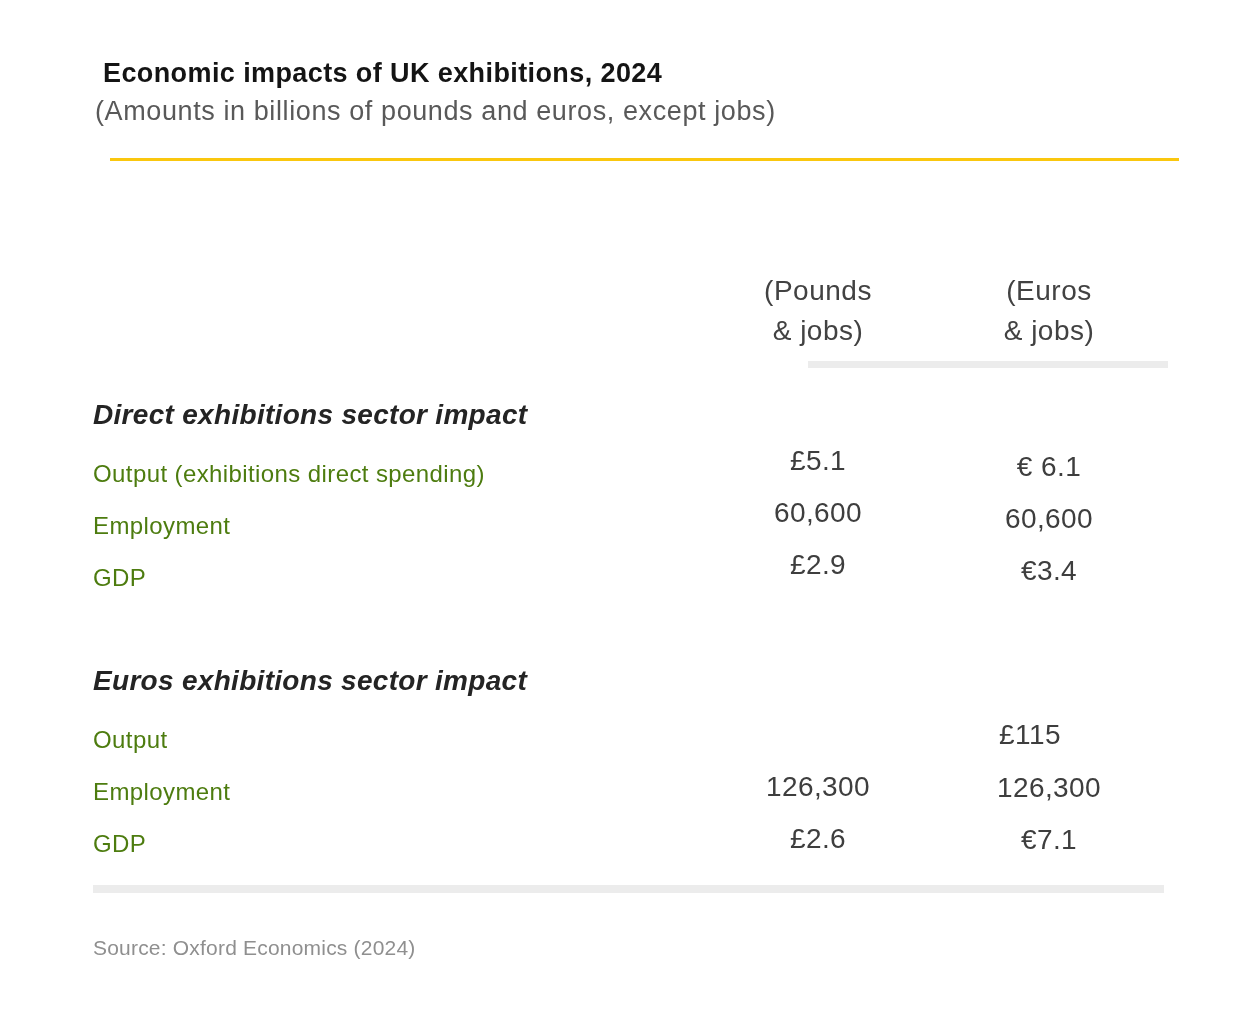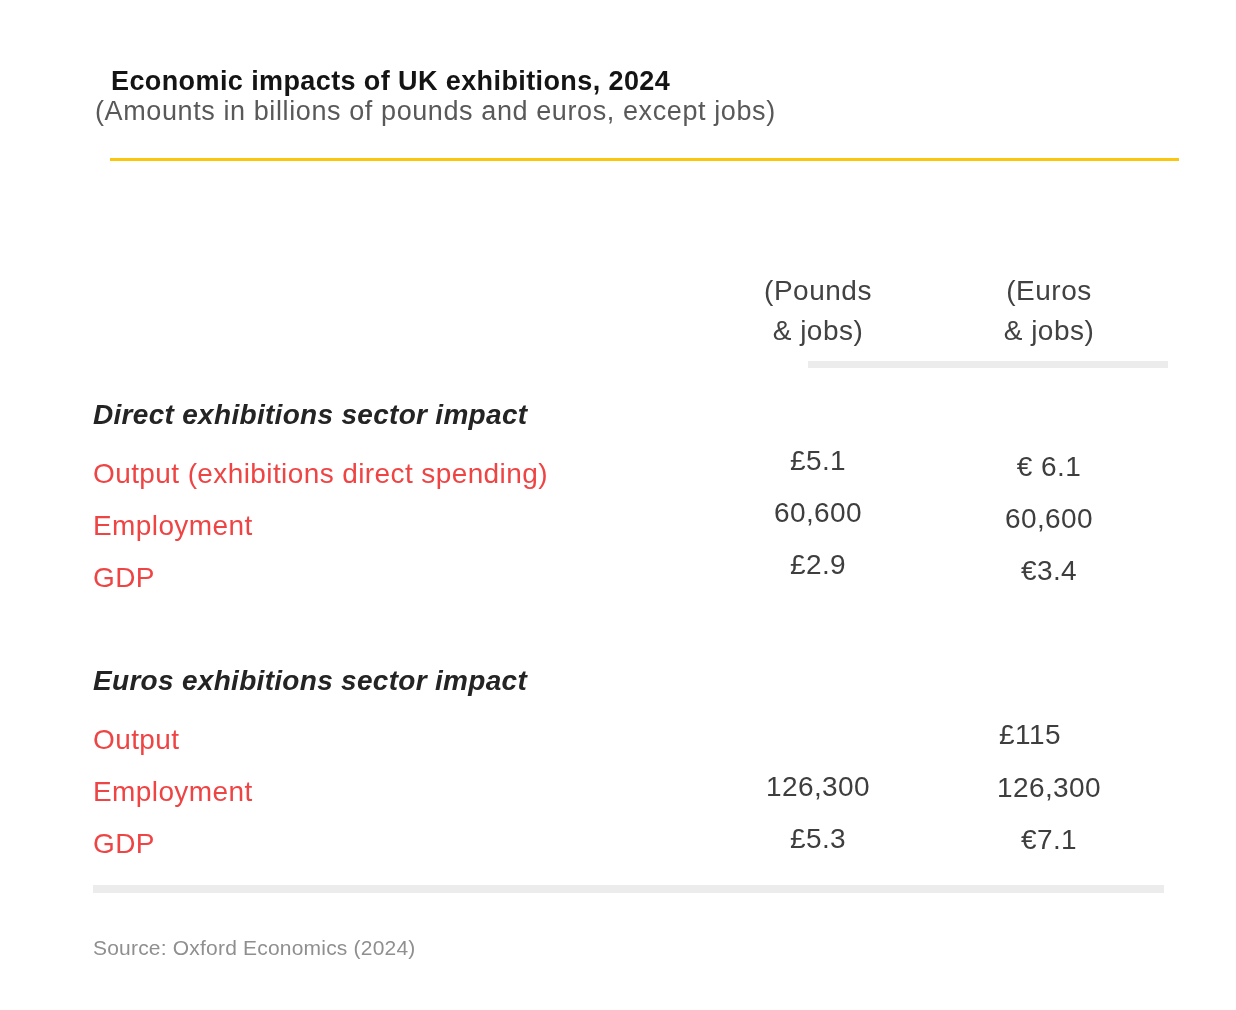--- a/index.html
+++ b/index.html
@@ -12,21 +12,21 @@
     position: relative;
     width: 1236px;
     height: 1010px;
     background: #ffffff;
     overflow: hidden;
   }
   .title {
     position: absolute;
     left: 95px;
     top: 50px;
-    margin: 16px;
+    margin: 8px;
     font-size: 27px;
     font-weight: bold;
     letter-spacing: 0.4px;
     color: #141414;
   }
   .subtitle {
     position: absolute;
     left: 95px;
     top: 96px;
     font-size: 27px;
@@ -81,22 +81,22 @@
     margin-bottom: 16px;
     font-style: italic;
   }
   .section.s2 { margin-top: 60px; }
   .row {
     display: flex;
     height: 52px;
   }
   .row .label {
     flex: 1;
-    font-size: 28px;
-    color: #ef4444;
+    font-size: 24px;
+    color: #4d7c0f;
     letter-spacing: 0.4px;
     line-height: 52px;
     white-space: nowrap;
   }
   .row .cell {
     font-size: 28px;
     color: #3e3e3e;
     letter-spacing: 0.4px;
     line-height: 52px;
     text-align: center;
@@ -183,21 +183,21 @@
       </div>
 
       <div class="row">
         <div class="label">Employment</div>
         <div class="cell pounds">126,300</div>
         <div class="cell euros">126,300</div>
       </div>
 
       <div class="row">
         <div class="label">GDP</div>
-        <div class="cell pounds">£5.3</div>
+        <div class="cell pounds">£2.6</div>
         <div class="cell euros">€7.1</div>
       </div>
     </div>
 
   </div>
 
   <div class="bottom-rule" style="background: rgb(236, 236, 236);"></div>
 
   <div class="source">Source: Oxford Economics (2024)</div>
 

